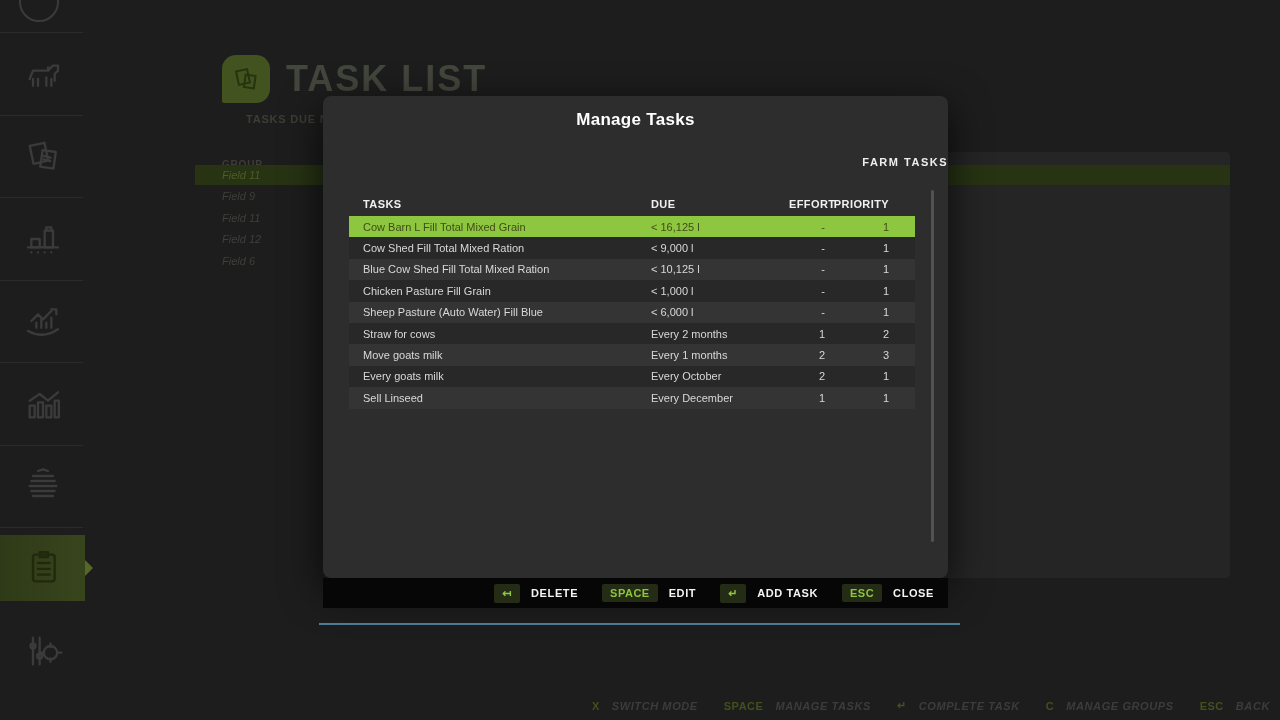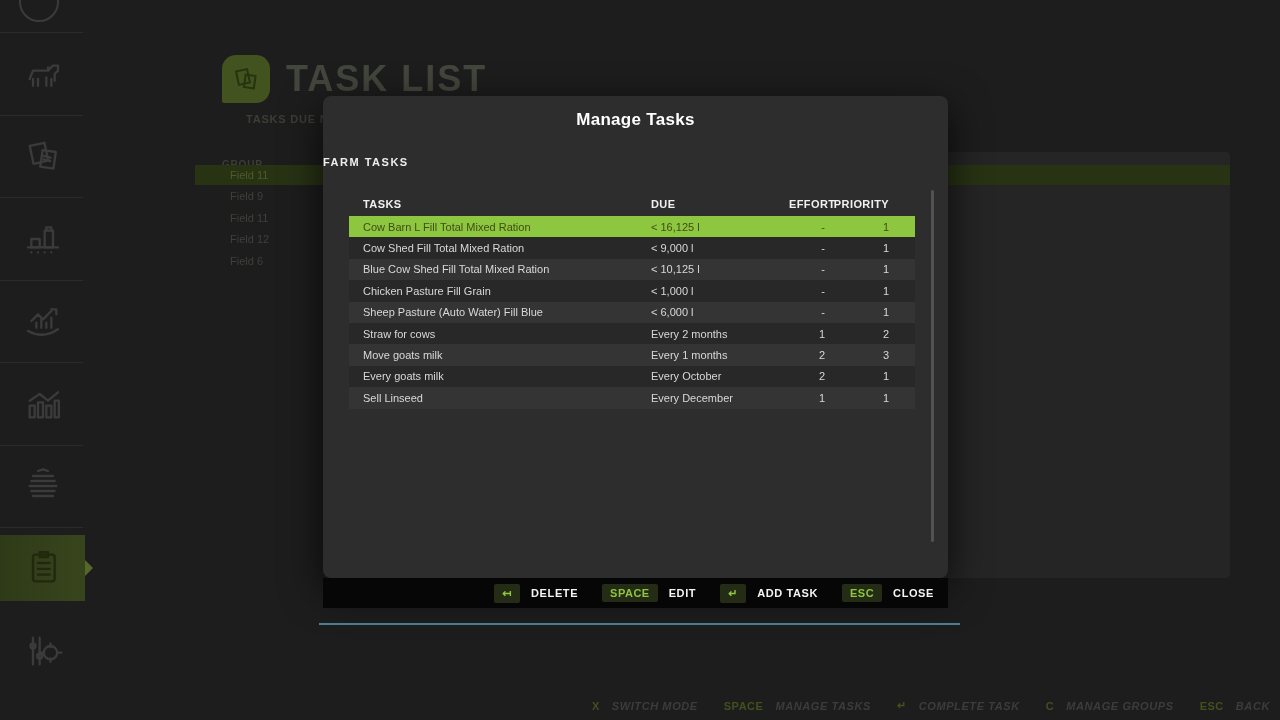--- a/index.html
+++ b/index.html
@@ -21,40 +21,40 @@
     border-top:8px solid transparent;border-bottom:8px solid transparent;border-left:8px solid #55682a;}
   .top-circle{position:absolute;left:19px;top:-18px;width:36px;height:36px;border:2px solid #3b3b3b;border-radius:50%;}
 
   .bg-app-icon{position:absolute;left:222px;top:55px;width:48px;height:48px;background:#42531f;
     border-radius:14px 14px 14px 2px;display:flex;align-items:center;justify-content:center;}
   .bg-app-icon svg{stroke:#28330f;fill:none;stroke-width:1.6;}
   .bg-title{position:absolute;left:286px;top:58px;font-size:36px;color:#43463c;letter-spacing:2px;font-weight:bold;}
   .bg-label{position:absolute;font-size:11px;font-weight:bold;letter-spacing:.8px;color:#3c3e36;}
   .bg-panel{position:absolute;left:374px;top:152px;width:856px;height:426px;background:#252525;border-radius:4px;}
   .bg-sel-bar{position:absolute;left:195px;top:165px;width:1035px;height:20px;background:#283314;}
-  .bg-field{position:absolute;left:195px;width:180px;height:21px;line-height:21px;padding-left:35px;
-    font-size:11px;color:#3e403a;box-sizing:border-box;}
+  .bg-field{position:absolute;left:195px;width:180px;height:21px;line-height:21px;padding-left:27px;
+    font-size:11px;color:#3e403a;box-sizing:border-box;font-style:italic;}
   .bg-field.selected{color:#4e5c26;}
   .blue-line{position:absolute;left:319px;top:623px;width:641px;height:2px;background:#4c8097;}
 
   .help-bar{position:absolute;right:10px;top:699px;display:flex;gap:26px;align-items:center;}
   .help-item{display:flex;gap:12px;align-items:center;}
   .help-key{font-size:11px;font-weight:bold;color:#41501d;letter-spacing:.5px;}
   .help-label{font-size:11px;font-weight:bold;color:#3b3d3b;letter-spacing:.6px;font-style:italic;}
 
   
   .modal{position:absolute;left:323px;top:96px;width:625px;height:482px;background:#2d2d2d;
     border-radius:8px;box-shadow:0 12px 40px rgba(0,0,0,.75);}
   .modal-title{position:absolute;left:0;top:14px;width:100%;text-align:center;
     font-size:17px;font-weight:bold;color:#ffffff;letter-spacing:.3px;}
   .pager-btn{position:absolute;top:153px;width:26px;height:26px;border-radius:50%;background:var(--accent);
     display:flex;align-items:center;justify-content:center;cursor:pointer;}
   .pager-btn .tri-left{width:0;height:0;border-top:4px solid transparent;border-bottom:4px solid transparent;border-right:6px solid #1d2608;}
   .pager-btn .tri-right{width:0;height:0;border-top:4px solid transparent;border-bottom:4px solid transparent;border-left:6px solid #1d2608;}
-  .pager-label{position:absolute;left:0;top:60px;width:100%;text-align:left;
+  .pager-label{position:absolute;left:0;top:60px;width:100%;text-align:right;
     font-size:11px;font-weight:bold;color:#eeeeee;letter-spacing:1.5px;}
 
   .task-table{position:absolute;left:26px;top:98px;width:566px;}
   .trow{display:grid;grid-template-columns:288px 138px 36px 66px;align-items:center;
     height:21.4px;padding-left:14px;box-sizing:border-box;width:566px;font-size:11px;}
   .trow .c-task{text-align:left;overflow:hidden;white-space:nowrap;}
   .trow .c-due{text-align:left;}
   .trow .c-eff{text-align:right;}
   .trow .c-pri{text-align:right;padding-right:2px;}
   .thead{height:20px;margin-bottom:2px;font-weight:bold;color:#f0f0f0;letter-spacing:.4px;}
@@ -205,21 +205,21 @@
 
   <div class="task-table">
     <div class="trow thead">
       <div class="c-task">TASKS</div>
       <div class="c-due">DUE</div>
       <div class="c-eff">EFFORT</div>
       <div class="c-pri">PRIORITY</div>
     </div>
     <div id="task-rows">
         <div class="trow selected">
-          <div class="c-task">Cow Barn L Fill Total Mixed Ration</div>
+          <div class="c-task">Cow Barn L Fill Total Mixed Grain</div>
           <div class="c-due">&lt; 16,125 l</div>
           <div class="c-eff">-</div>
           <div class="c-pri">1</div>
         </div>
         <div class="trow even">
           <div class="c-task">Cow Shed Fill Total Mixed Ration</div>
           <div class="c-due">&lt; 9,000 l</div>
           <div class="c-eff">-</div>
           <div class="c-pri">1</div>
         </div>

